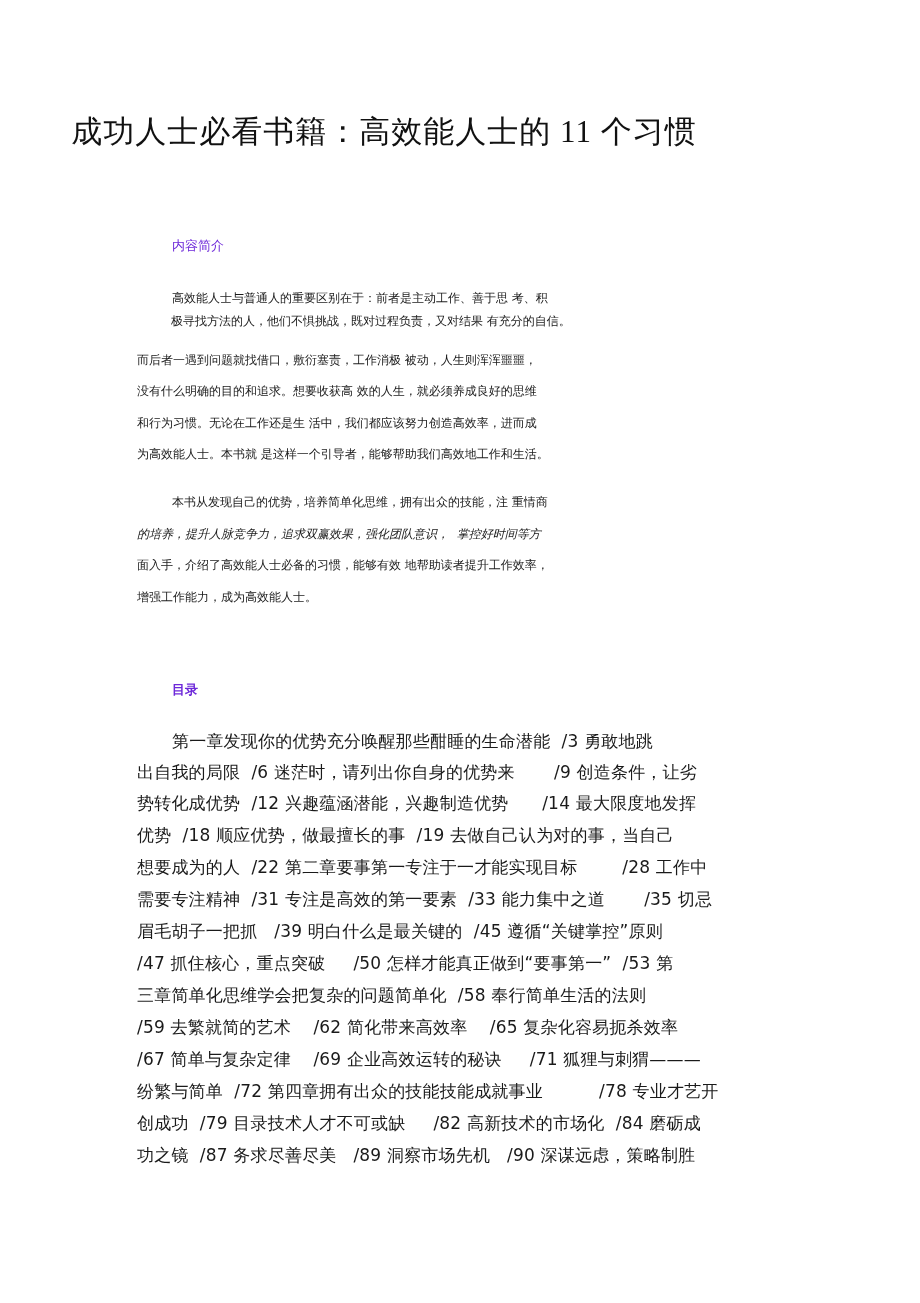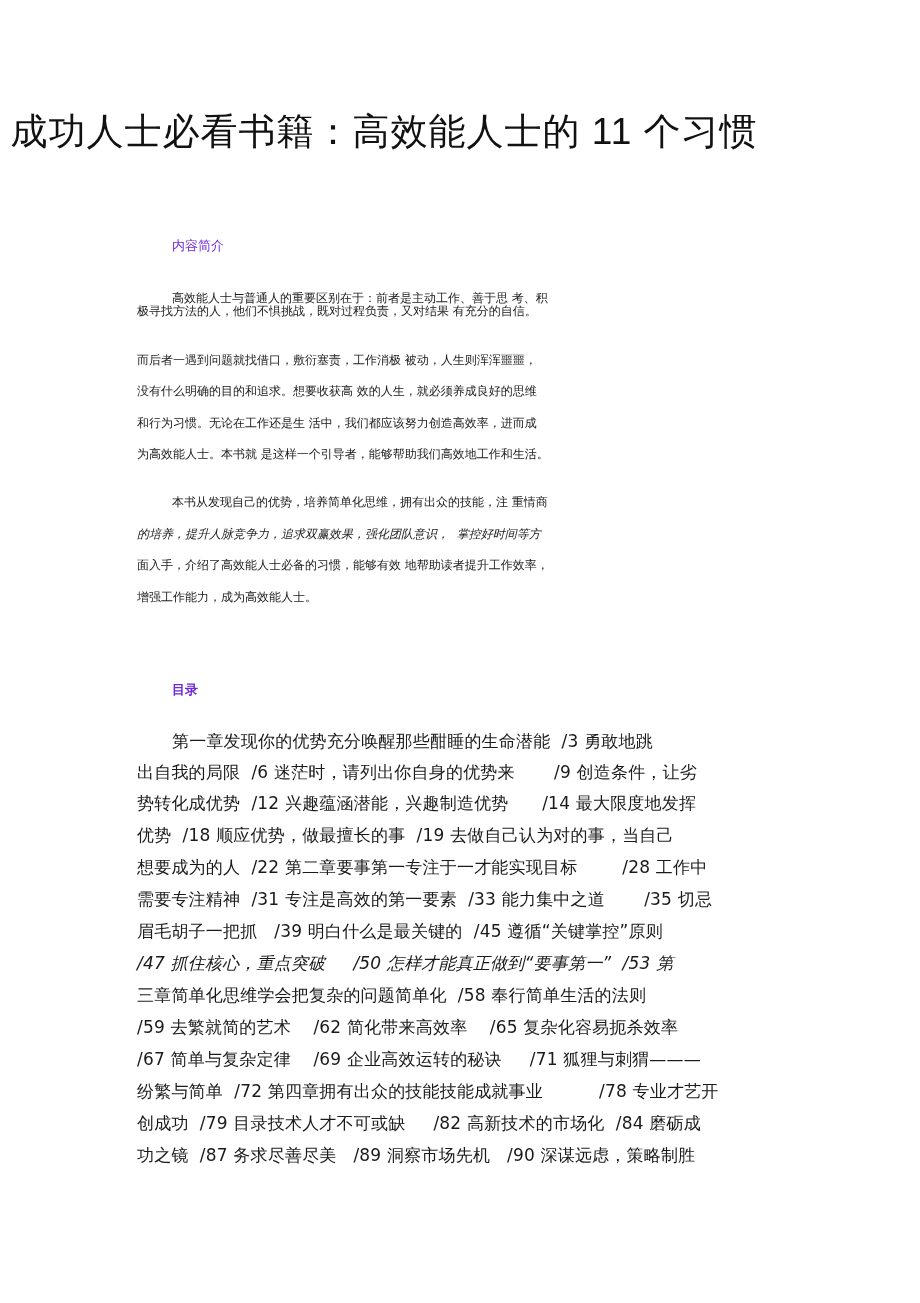--- a/index.html
+++ b/index.html
@@ -21,22 +21,22 @@
       top: 0;
       width: 920px;
       height: 1303px;
     }
     .title {
       position: absolute;
       left: 0;
       top: 108px;
       width: 768px;
       text-align: center;
-      font-family: Liberation Sans, sans-serif;
-      font-size: 37px;
+      font-family: Liberation Serif, serif;
+      font-size: 31px;
       line-height: 48px;
       letter-spacing: 1px;
       color: #111;
       white-space: nowrap;
     }
     .heading {
       position: absolute;
       left: 172px;
       font-size: 13px;
       line-height: 24px;
@@ -64,21 +64,21 @@
 
 <div class="page">
 
   <div class="title">成功人士必看书籍：高效能人士的 11 个习惯</div>
 
   <section>
     <div class="heading" style="top:234px;">内容简介</div>
 
     <div>
       <div class="line indent" style="top:283px;">高效能人士与普通人的重要区别在于：前者是主动工作、善于思 考、积</div>
-      <div class="line" style="top:296px;">极寻找方法的人，他们不惧挑战，既对过程负责，又对结果 有充分的自信。</div>
+      <div class="line" style="top:306px;margin-left:34px;">极寻找方法的人，他们不惧挑战，既对过程负责，又对结果 有充分的自信。</div>
       <div class="line" style="top:345px;">而后者一遇到问题就找借口，敷衍塞责，工作消极 被动，人生则浑浑噩噩，</div>
       <div class="line" style="top:376px;">没有什么明确的目的和追求。想要收获高 效的人生，就必须养成良好的思维</div>
       <div class="line" style="top:408px;">和行为习惯。无论在工作还是生 活中，我们都应该努力创造高效率，进而成</div>
       <div class="line" style="top:439px;">为高效能人士。本书就 是这样一个引导者，能够帮助我们高效地工作和生活。</div>
     </div>
 
     <div>
       <div class="line indent" style="top:487px;">本书从发现自己的优势，培养简单化思维，拥有出众的技能，注 重情商</div>
       <div class="line" style="top:519px;font-style:italic;">的培养，提升人脉竞争力，追求双赢效果，强化团队意识，  掌控好时间等方</div>
       <div class="line" style="top:550px;">面入手，介绍了高效能人士必备的习惯，能够有效 地帮助读者提升工作效率，</div>
@@ -89,21 +89,21 @@
   <section class="toc">
     <div class="heading" style="top:678px;font-weight:bold;">目录</div>
 
     <div class="line indent" style="top:726px;">第一章发现你的优势充分唤醒那些酣睡的生命潜能  /3 勇敢地跳</div>
     <div class="line" style="top:757px;">出自我的局限  /6 迷茫时，请列出你自身的优势来       /9 创造条件，让劣</div>
     <div class="line" style="top:788px;">势转化成优势  /12 兴趣蕴涵潜能，兴趣制造优势      /14 最大限度地发挥</div>
     <div class="line" style="top:820px;">优势  /18 顺应优势，做最擅长的事  /19 去做自己认为对的事，当自己</div>
     <div class="line" style="top:852px;">想要成为的人  /22 第二章要事第一专注于一才能实现目标        /28 工作中</div>
     <div class="line" style="top:884px;">需要专注精神  /31 专注是高效的第一要素  /33 能力集中之道       /35 切忌</div>
     <div class="line" style="top:916px;">眉毛胡子一把抓   /39 明白什么是最关键的  /45 遵循“关键掌控”原则</div>
-    <div class="line" style="top:948px;font-style:italic;">/47 抓住核心，重点突破     /50 怎样才能真正做到“要事第一”  /53 第</div>
+    <div class="line" style="top:948px;">/47 抓住核心，重点突破     /50 怎样才能真正做到“要事第一”  /53 第</div>
     <div class="line" style="top:980px;">三章简单化思维学会把复杂的问题简单化  /58 奉行简单生活的法则</div>
     <div class="line" style="top:1012px;">/59 去繁就简的艺术    /62 简化带来高效率    /65 复杂化容易扼杀效率</div>
     <div class="line" style="top:1044px;">/67 简单与复杂定律    /69 企业高效运转的秘诀     /71 狐狸与刺猬———</div>
     <div class="line" style="top:1076px;">纷繁与简单  /72 第四章拥有出众的技能技能成就事业          /78 专业才艺开</div>
     <div class="line" style="top:1108px;">创成功  /79 目录技术人才不可或缺     /82 高新技术的市场化  /84 磨砺成</div>
     <div class="line" style="top:1140px;">功之镜  /87 务求尽善尽美   /89 洞察市场先机   /90 深谋远虑，策略制胜</div>
   </section>
 
 </div>
 

